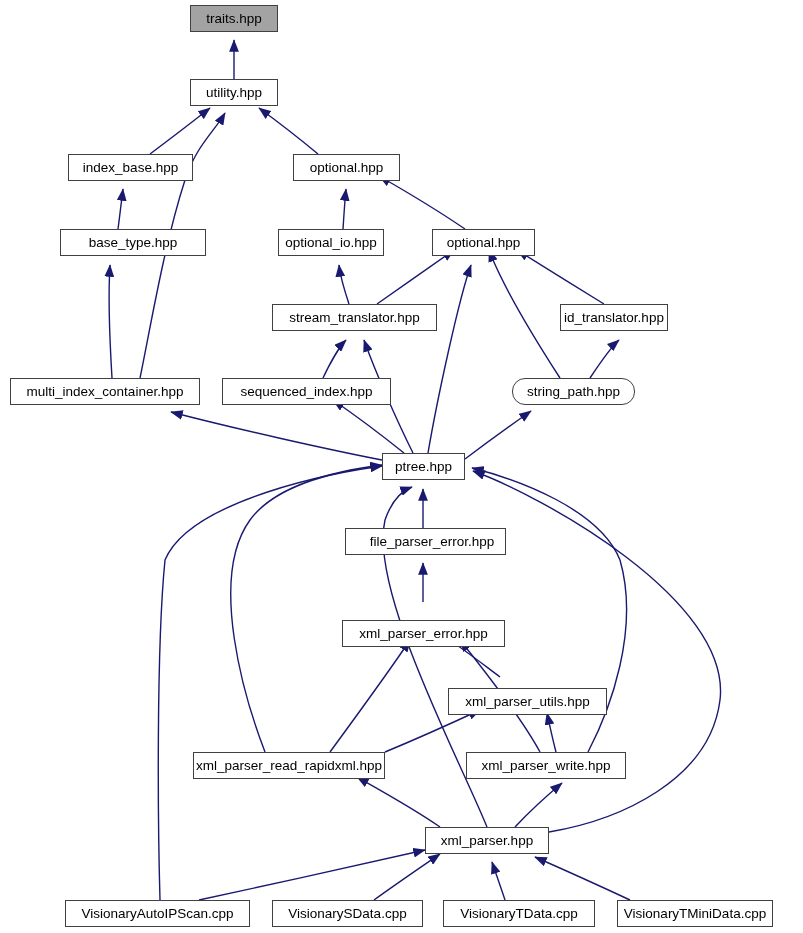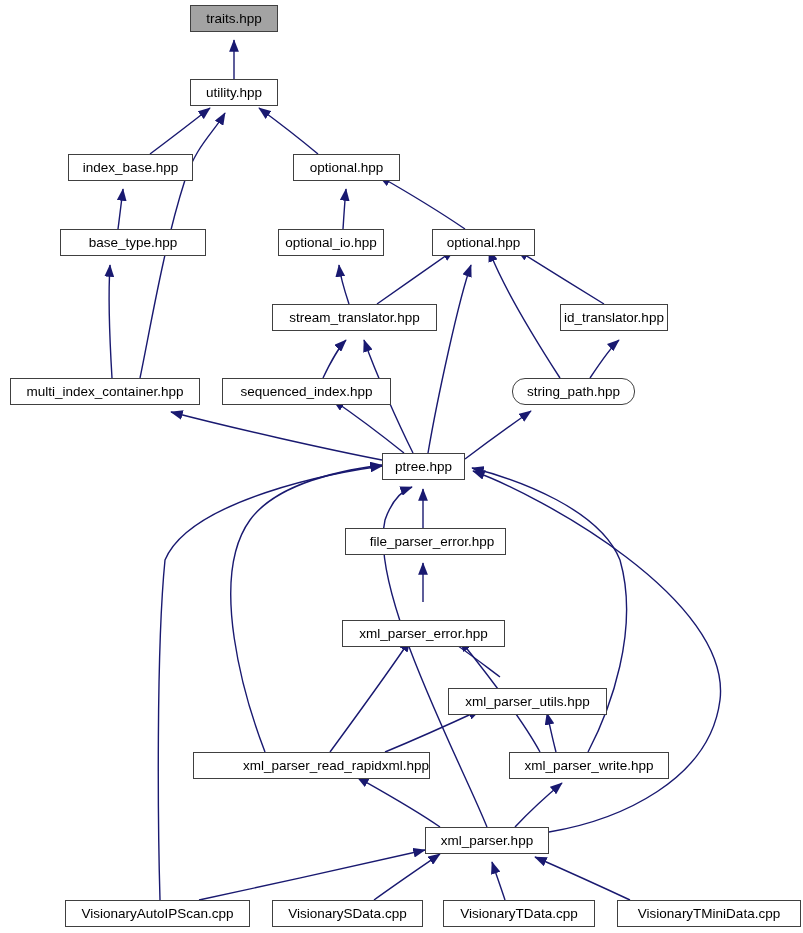--- a/index.html
+++ b/index.html
@@ -140,35 +140,35 @@
       </div>
       <div class="node" style="left: 345px; top: 528px; width: 161px; padding-left: 13px;">
         <span class="node-label">file_parser_error.hpp</span>
       </div>
       <div class="node" style="left: 342px; top: 620px; width: 163px;">
         <span class="node-label">xml_parser_error.hpp</span>
       </div>
       <div class="node" style="left: 448px; top: 677px; width: 159px; margin-top: 11px;">
         <span class="node-label">xml_parser_utils.hpp</span>
       </div>
-      <div class="node" style="left: 193px; top: 752px; width: 237px; text-align: right;">
+      <div class="node" style="left: 193px; top: 752px; width: 192px;">
         <span class="node-label">xml_parser_read_rapidxml.hpp</span>
       </div>
-      <div class="node" style="left: 509px; top: 752px; width: 160px;">
+      <div class="node" style="left: 466px; top: 752px; width: 160px;">
         <span class="node-label">xml_parser_write.hpp</span>
       </div>
       <div class="node" style="left: 425px; top: 827px; width: 124px;">
         <span class="node-label">xml_parser.hpp</span>
       </div>
       <div class="node" style="left: 65px; top: 900px; width: 185px;">
         <span class="node-label">VisionaryAutoIPScan.cpp</span>
       </div>
       <div class="node" style="left: 272px; top: 900px; width: 151px;">
         <span class="node-label">VisionarySData.cpp</span>
       </div>
       <div class="node" style="left: 443px; top: 900px; width: 152px;">
         <span class="node-label">VisionaryTData.cpp</span>
       </div>
-      <div class="node" style="left: 617px; top: 900px; width: 184px;">
+      <div class="node" style="left: 617px; top: 900px; width: 156px;">
         <span class="node-label">VisionaryTMiniData.cpp</span>
       </div>
     </div>
 </div>
 
 </body></html>

